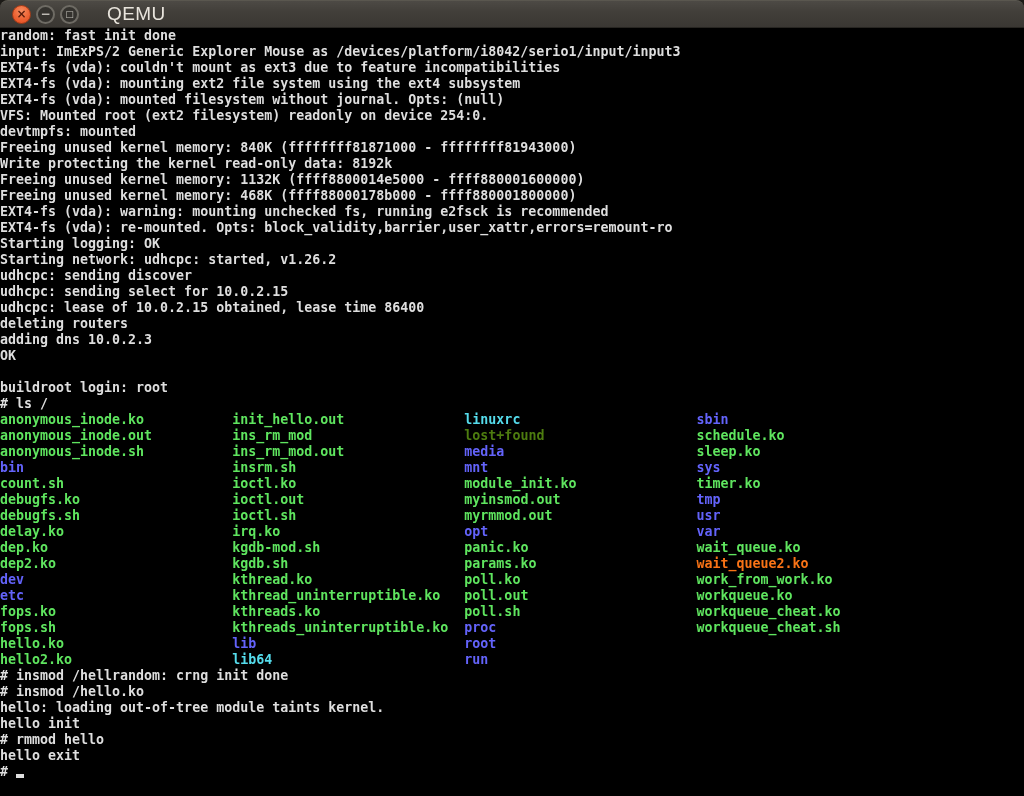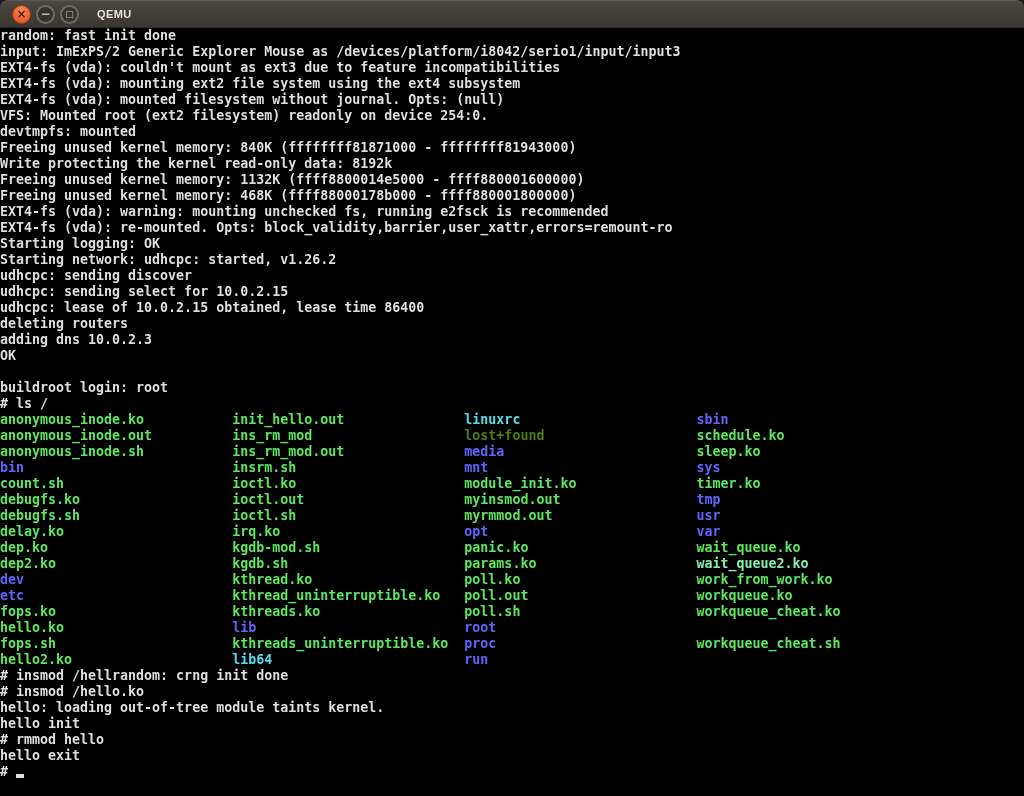--- a/index.html
+++ b/index.html
@@ -25,21 +25,21 @@
     margin-left:12px;
     background:radial-gradient(circle at 50% 30%,#f58e63 0%,#ef6a3a 45%,#e0481d 100%);
     border:1px solid #a63c18;color:#5b1d0b;font-size:12px;line-height:1;
   }
   .btn-plain{
     margin-left:5px;background:#34322e;border:2px solid #6e6b64;
     color:#c4c1ba;font-size:12px;line-height:1;
   }
   .btn-max{font-size:9px;}
   .wtitle{
-    margin-left:18px;color:#e8e4dc;font-weight:700;font-size:11px;letter-spacing:.4px;
+    margin-left:28px;color:#e8e4dc;font-weight:400;font-size:19px;letter-spacing:.4px;
   }
   
   .terminal{
     flex:1 1 auto;background:#000;overflow:hidden;
     font-family:"DejaVu Sans Mono",monospace;font-weight:700;
     font-size:13.3px;line-height:16px;
   }
   .tline{white-space:pre;height:16px;}
   .cursor{
     display:inline-block;width:8px;height:4px;background:#dedede;
@@ -90,26 +90,26 @@
       <div class="tline"><span style="color: rgb(222, 222, 222);"># ls /</span></div>
       <div class="tline"><span style="color: rgb(95, 229, 95);">anonymous_inode.ko           </span><span style="color: rgb(95, 229, 95);">init_hello.out               </span><span style="color: rgb(85, 220, 236);">linuxrc                      </span><span style="color: rgb(99, 99, 250);">sbin</span></div>
       <div class="tline"><span style="color: rgb(95, 229, 95);">anonymous_inode.out          </span><span style="color: rgb(95, 229, 95);">ins_rm_mod                   </span><span style="color: #4d7c0f;">lost+found                   </span><span style="color: rgb(95, 229, 95); margin-top: 28px;">schedule.ko</span></div>
       <div class="tline"><span style="color: rgb(95, 229, 95);">anonymous_inode.sh           </span><span style="color: rgb(95, 229, 95);">ins_rm_mod.out               </span><span style="color: rgb(99, 99, 250);">media                        </span><span style="color: rgb(95, 229, 95);">sleep.ko</span></div>
       <div class="tline"><span style="color: rgb(99, 99, 250);">bin                          </span><span style="color: rgb(95, 229, 95);">insrm.sh                     </span><span style="color: rgb(99, 99, 250);">mnt                          </span><span style="color: rgb(99, 99, 250);">sys</span></div>
       <div class="tline"><span style="color: rgb(95, 229, 95);">count.sh                     </span><span style="color: rgb(95, 229, 95);">ioctl.ko                     </span><span style="color: rgb(95, 229, 95);">module_init.ko               </span><span style="color: rgb(95, 229, 95);">timer.ko</span></div>
       <div class="tline"><span style="color: rgb(95, 229, 95);">debugfs.ko                   </span><span style="color: rgb(95, 229, 95);">ioctl.out                    </span><span style="color: rgb(95, 229, 95);">myinsmod.out                 </span><span style="color: rgb(99, 99, 250); margin-top: 24px;">tmp</span></div>
       <div class="tline"><span style="color: rgb(95, 229, 95);">debugfs.sh                   </span><span style="color: rgb(95, 229, 95);">ioctl.sh                     </span><span style="color: rgb(95, 229, 95);">myrmmod.out                  </span><span style="color: rgb(99, 99, 250);">usr</span></div>
       <div class="tline"><span style="color: rgb(95, 229, 95);">delay.ko                     </span><span style="color: rgb(95, 229, 95);">irq.ko                       </span><span style="color: rgb(99, 99, 250);">opt                          </span><span style="color: rgb(99, 99, 250);">var</span></div>
       <div class="tline"><span style="color: rgb(95, 229, 95);">dep.ko                       </span><span style="color: rgb(95, 229, 95);">kgdb-mod.sh                  </span><span style="color: rgb(95, 229, 95);">panic.ko                     </span><span style="color: rgb(95, 229, 95);">wait_queue.ko</span></div>
-      <div class="tline"><span style="color: rgb(95, 229, 95);">dep2.ko                      </span><span style="color: rgb(95, 229, 95);">kgdb.sh                      </span><span style="color: rgb(95, 229, 95);">params.ko                    </span><span style="color: #86efac; margin-top: 46px;">wait_queue2.ko</span></div>
+      <div class="tline"><span style="color: rgb(95, 229, 95);">dep2.ko                      </span><span style="color: rgb(95, 229, 95);">kgdb.sh                      </span><span style="color: rgb(95, 229, 95);">params.ko                    </span><span style="color: #f97316; margin-top: 46px;">wait_queue2.ko</span></div>
       <div class="tline"><span style="color: rgb(99, 99, 250);">dev                          </span><span style="color: rgb(95, 229, 95);">kthread.ko                   </span><span style="color: rgb(95, 229, 95);">poll.ko                      </span><span style="color: rgb(95, 229, 95);">work_from_work.ko</span></div>
       <div class="tline"><span style="color: rgb(99, 99, 250);">etc                          </span><span style="color: rgb(95, 229, 95);">kthread_uninterruptible.ko   </span><span style="color: rgb(95, 229, 95);">poll.out                     </span><span style="color: rgb(95, 229, 95);">workqueue.ko</span></div>
       <div class="tline"><span style="color: rgb(95, 229, 95);">fops.ko                      </span><span style="color: rgb(95, 229, 95);">kthreads.ko                  </span><span style="color: rgb(95, 229, 95);">poll.sh                      </span><span style="color: rgb(95, 229, 95);">workqueue_cheat.ko</span></div>
+      <div class="tline"><span style="color: rgb(95, 229, 95);">fops.sh                      </span><span style="color: rgb(95, 229, 95);">kthreads_uninterruptible.ko  </span><span style="color: rgb(99, 99, 250);">proc                         </span><span style="color: rgb(95, 229, 95);">workqueue_cheat.sh</span></div>
       <div class="tline"><span style="color: rgb(95, 229, 95);">hello.ko                     </span><span style="color: rgb(99, 99, 250);">lib                          </span><span style="color: rgb(99, 99, 250);">root</span></div>
-      <div class="tline"><span style="color: rgb(95, 229, 95);">fops.sh                      </span><span style="color: rgb(95, 229, 95);">kthreads_uninterruptible.ko  </span><span style="color: rgb(99, 99, 250);">proc                         </span><span style="color: rgb(95, 229, 95);">workqueue_cheat.sh</span></div>
       <div class="tline"><span style="color: rgb(95, 229, 95);">hello2.ko                    </span><span style="color: rgb(85, 220, 236);">lib64                        </span><span style="color: rgb(99, 99, 250);">run</span></div>
       <div class="tline"><span style="color: rgb(222, 222, 222);"># insmod /hellrandom: crng init done</span></div>
       <div class="tline"><span style="color: rgb(222, 222, 222);"># insmod /hello.ko</span></div>
       <div class="tline"><span style="color: rgb(222, 222, 222);">hello: loading out-of-tree module taints kernel.</span></div>
       <div class="tline"><span style="color: rgb(222, 222, 222);">hello init</span></div>
       <div class="tline"><span style="color: rgb(222, 222, 222);"># rmmod hello</span></div>
       <div class="tline"><span style="color: rgb(222, 222, 222);">hello exit</span></div>
       <div class="tline"><span style="color: rgb(222, 222, 222);"># </span><span class="cursor"></span></div>
     </div>
 </div>

